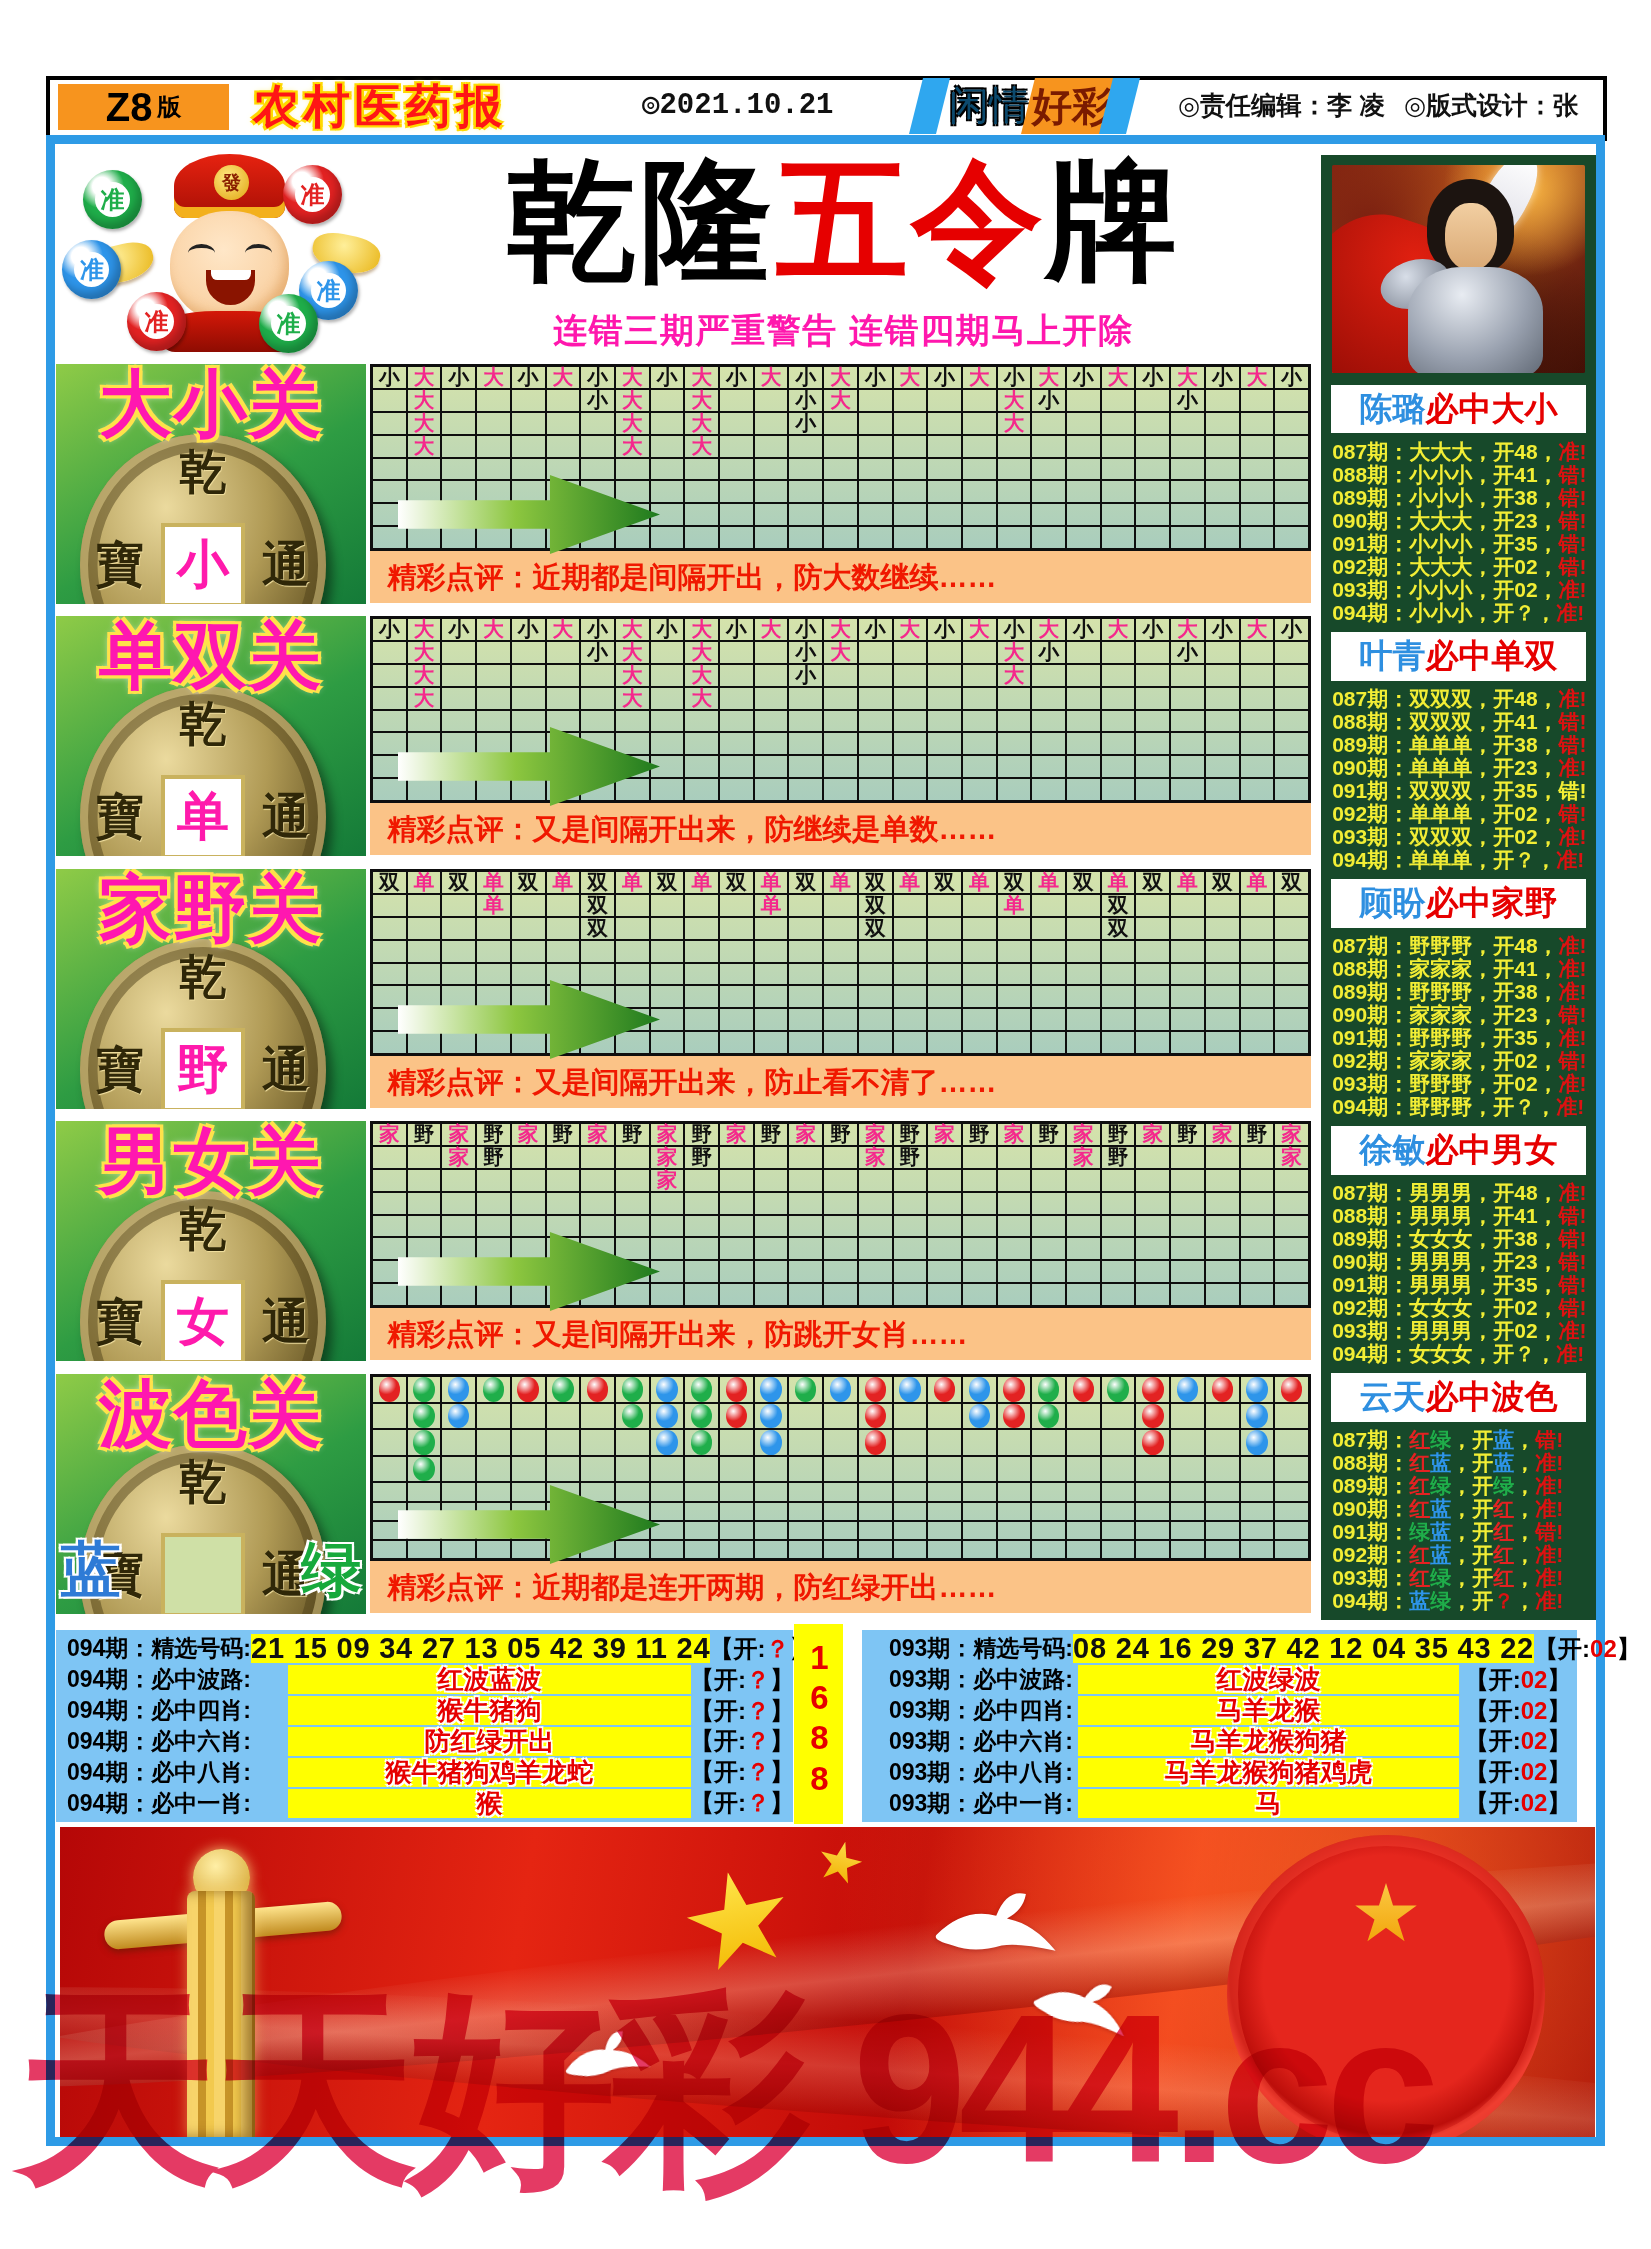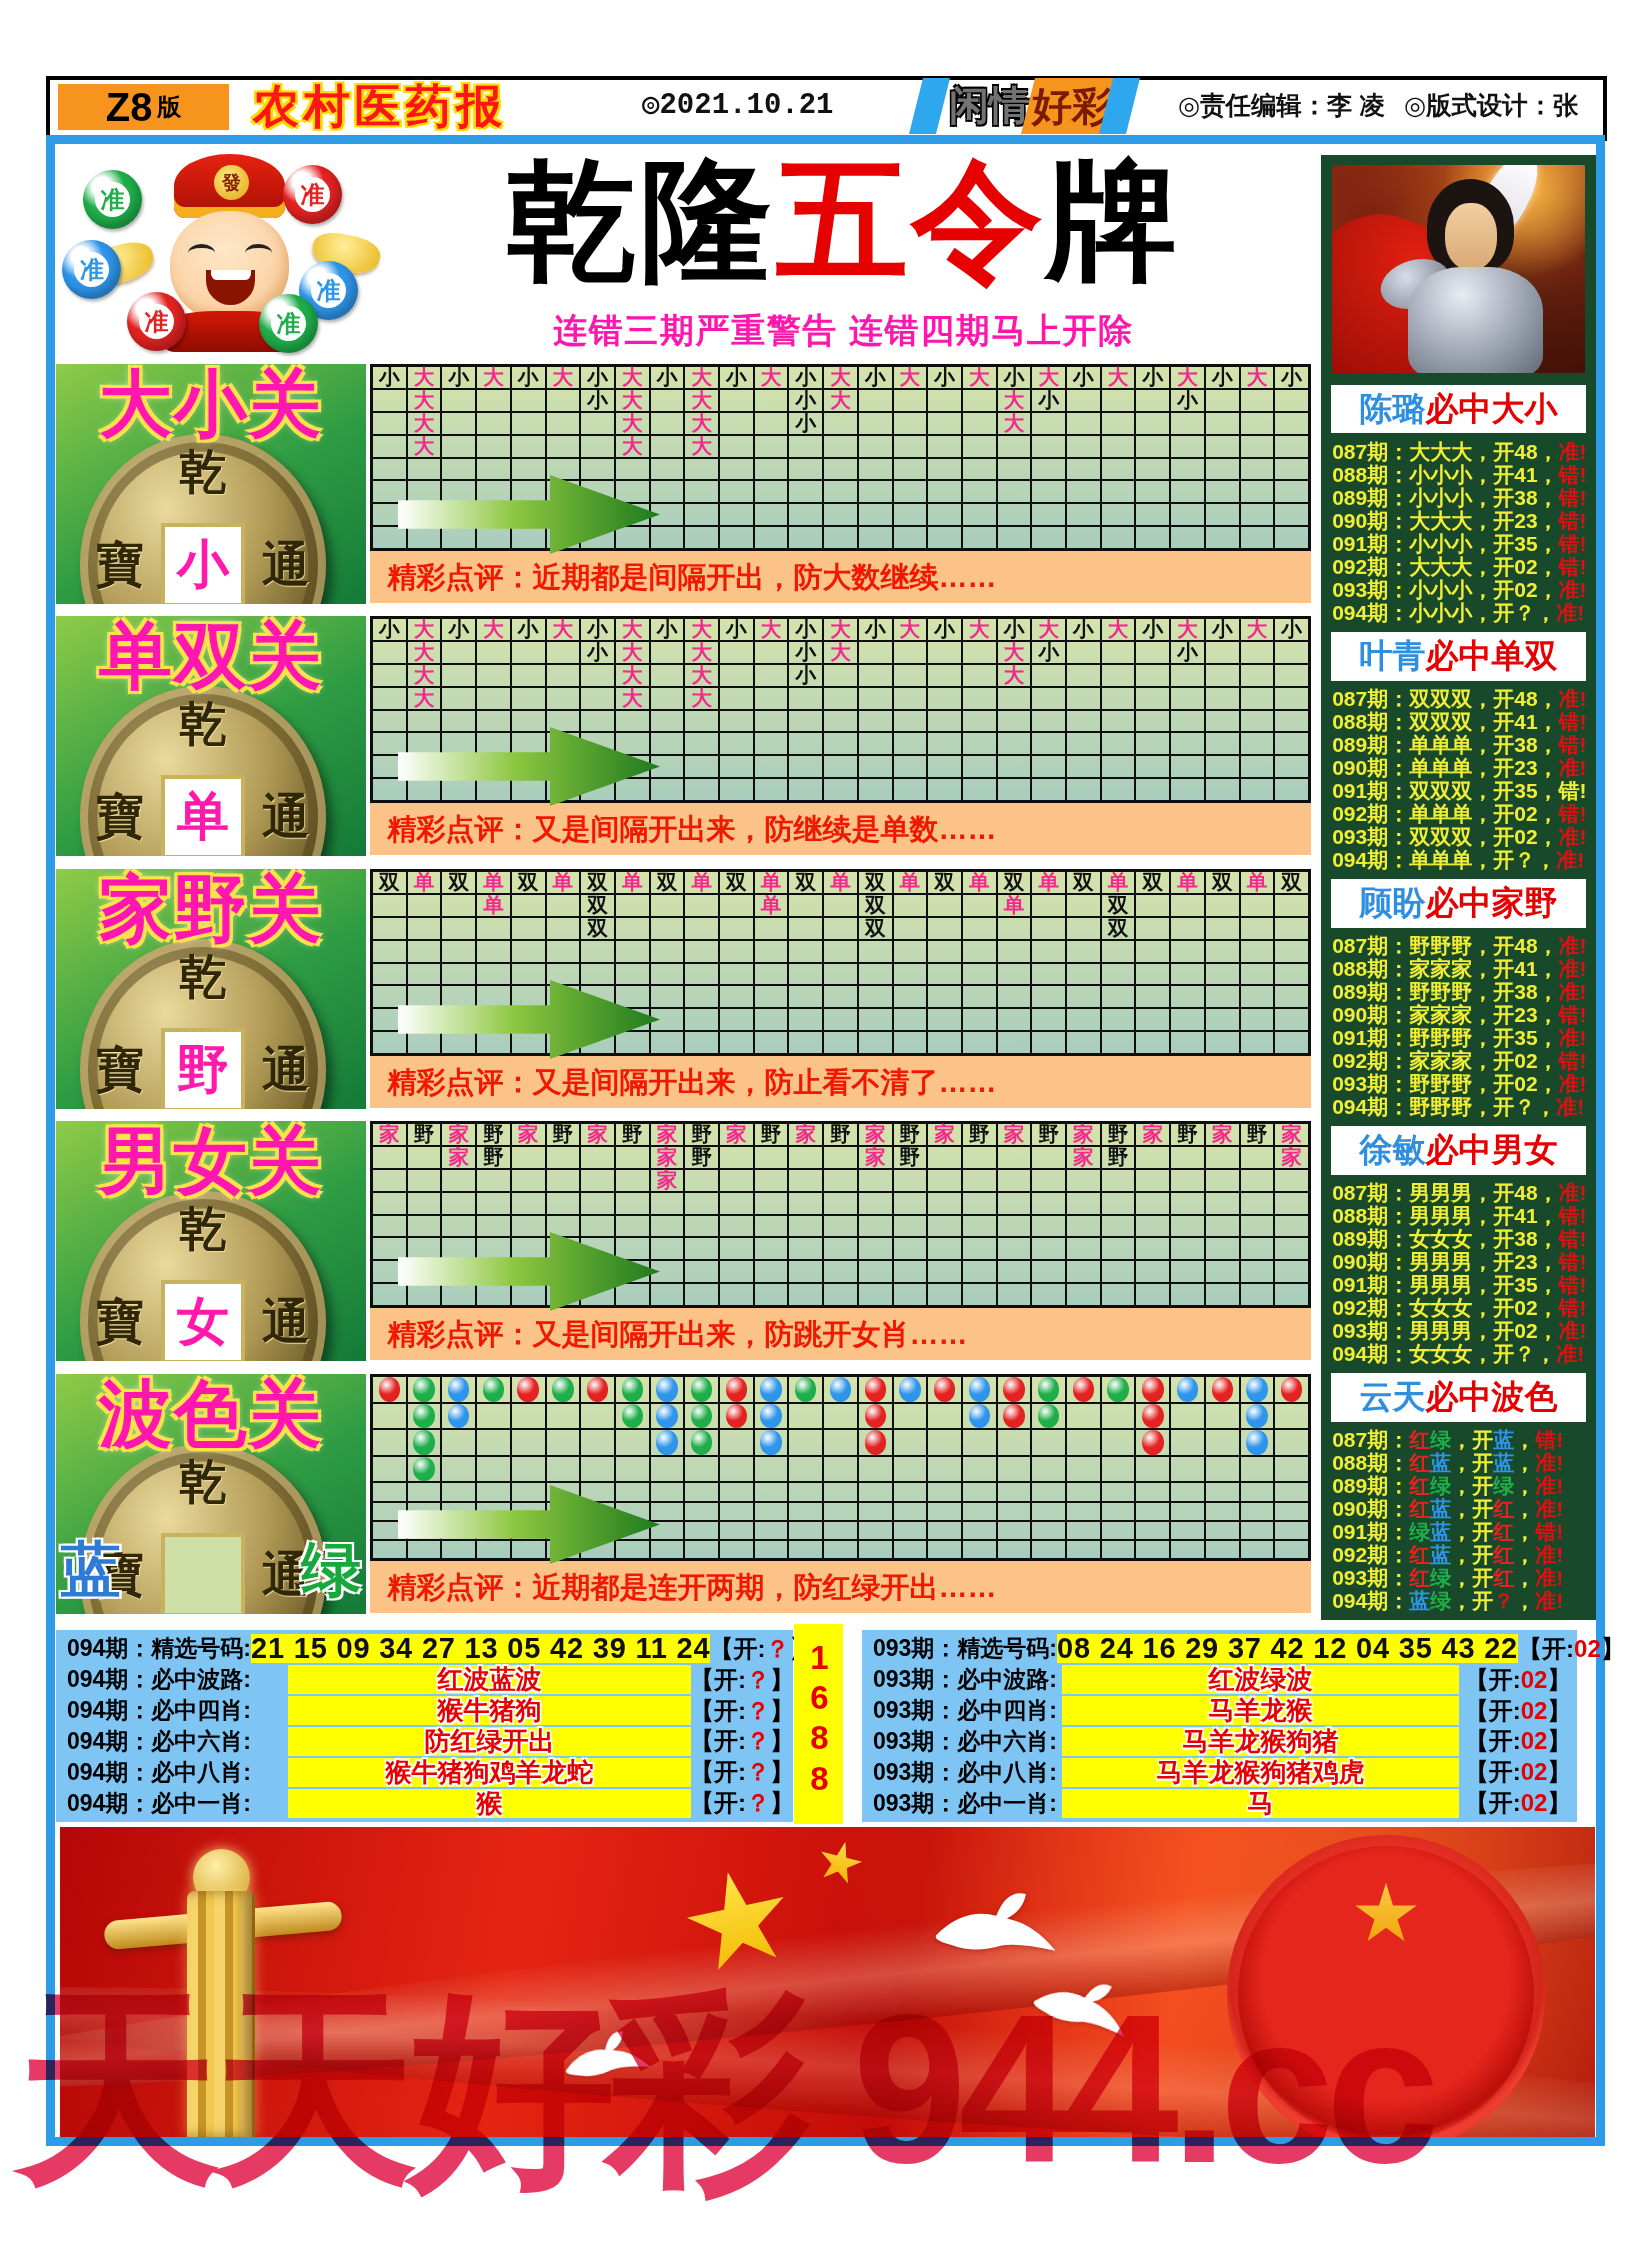--- a/index.html
+++ b/index.html
@@ -11,21 +11,21 @@
   .page-tag{position:absolute;left:8px;top:4px;width:171px;height:46px;background:#F7941E;
             display:flex;align-items:center;justify-content:center;gap:4.8px;}
   .page-tag .big{font-size:40px;font-weight:900;color:#000;}
   .page-tag .small{font-size:24px;font-weight:700;color:#000;}
   .paper-name{position:absolute;left:203px;top:0px;font-size:46px;font-weight:900;color:#FF1515;
       letter-spacing:4.8px;line-height:52px;
       text-shadow:2.4px 2.4px 0 #FFD900,-2.4px -2.4px 0 #FFD900,2.4px -2.4px 0 #FFD900,-2.4px 2.4px 0 #FFD900,0 0 6.4px #FFEA60;}
   .issue-date{position:absolute;left:592px;top:0;font-size:29px;color:#111;line-height:51px;font-weight:600;font-family:Liberation Mono, monospace;}
   .hdr-slash{position:absolute;top:-1.6px;width:27px;height:56px;background:#2FA7EF;transform:skewX(-14deg);}
   .hdr-slash.s1{left:866px;} .hdr-slash.s2{left:1056px;}
-  .col-left{position:absolute;left:899px;top:0;font-size:40px;font-weight:700;color:#737373;line-height:51px;
+  .col-left{position:absolute;left:899px;top:0;font-size:40px;font-weight:400;color:#0c4a6e;line-height:51px;
             text-shadow:1.6px 1.6px 0 #000,-1.6px -1.6px 0 #000,1.6px -1.6px 0 #000,-1.6px 1.6px 0 #000;}
   .col-right-box{position:absolute;left:978px;top:-1.6px;width:87px;height:56px;background:#F7941E;
             transform:skewX(-14deg);display:flex;align-items:center;justify-content:center;}
   .col-right-box span{transform:skewX(14deg);font-size:40px;font-weight:900;color:#7A1B00;}
   .editor{position:absolute;left:1128px;top:0;font-size:25.4px;color:#111;line-height:51px;font-weight:600;}
   .designer{position:absolute;left:1354px;top:0;font-size:25.4px;color:#111;line-height:51px;font-weight:600;}
   
   .frame{position:absolute;left:46px;top:135px;width:1541px;height:1993px;border:9.5px solid #2E9BE6;background:#fff;}
   
   .mascot{position:absolute;left:83px;top:159px;width:294px;height:195px;}
@@ -115,21 +115,21 @@
      clip-path:polygon(0 32%,58% 32%,58% 0,100% 50%,58% 100%,58% 68%,0 68%);}
   .comment{position:absolute;left:314px;top:187px;width:941px;height:52px;background:#FBC387;
      font-size:29px;font-weight:900;color:#F01800;line-height:52px;padding-left:17.5px;box-sizing:border-box;
      white-space:nowrap;}
   
   .btable{position:absolute;top:1630px;height:192px;background:#7EC5F4;display:flex;flex-direction:column;
      justify-content:space-around;padding:3.2px 0;box-sizing:border-box;}
   .btable.left{left:56px;width:737px;} .btable.right{left:862px;width:715px;}
   .trow{display:flex;align-items:stretch;height:29px;}
   .tlabel{display:flex;align-items:center;padding-left:11px;font-size:23px;font-weight:900;color:#000;white-space:nowrap;}
-  .btable.left .tlabel{width:221px;} .btable.right .tlabel{width:189px;}
+  .btable.left .tlabel{width:221px;} .btable.right .tlabel{width:189px;margin-left:16px;}
   .tval{flex:1;background:#FFFF00;display:flex;align-items:center;justify-content:center;
      font-size:26px;font-weight:900;white-space:nowrap;}
   .tval.red{color:#E60000;text-shadow:1.6px 1.6px 0 #fff,-1.6px -1.6px 0 #fff,1.6px -1.6px 0 #fff,-1.6px 1.6px 0 #fff;}
   .tval.num{color:#111;font-size:29px;letter-spacing:0.8px;}
   .topen{display:flex;align-items:center;justify-content:center;font-size:24px;font-weight:900;color:#000;white-space:nowrap;}
   .btable.left .topen{width:102px;} .btable.right .topen{width:118px;}
   .topen .ov{color:#E60000;}
   .divider-1688{position:absolute;left:794px;top:1624px;width:49px;height:200px;background:#FFFF00;
      writing-mode:vertical-rl;text-orientation:upright;display:flex;align-items:center;justify-content:center;
      font-size:33px;font-weight:900;color:#E60000;letter-spacing:3.2px;}

